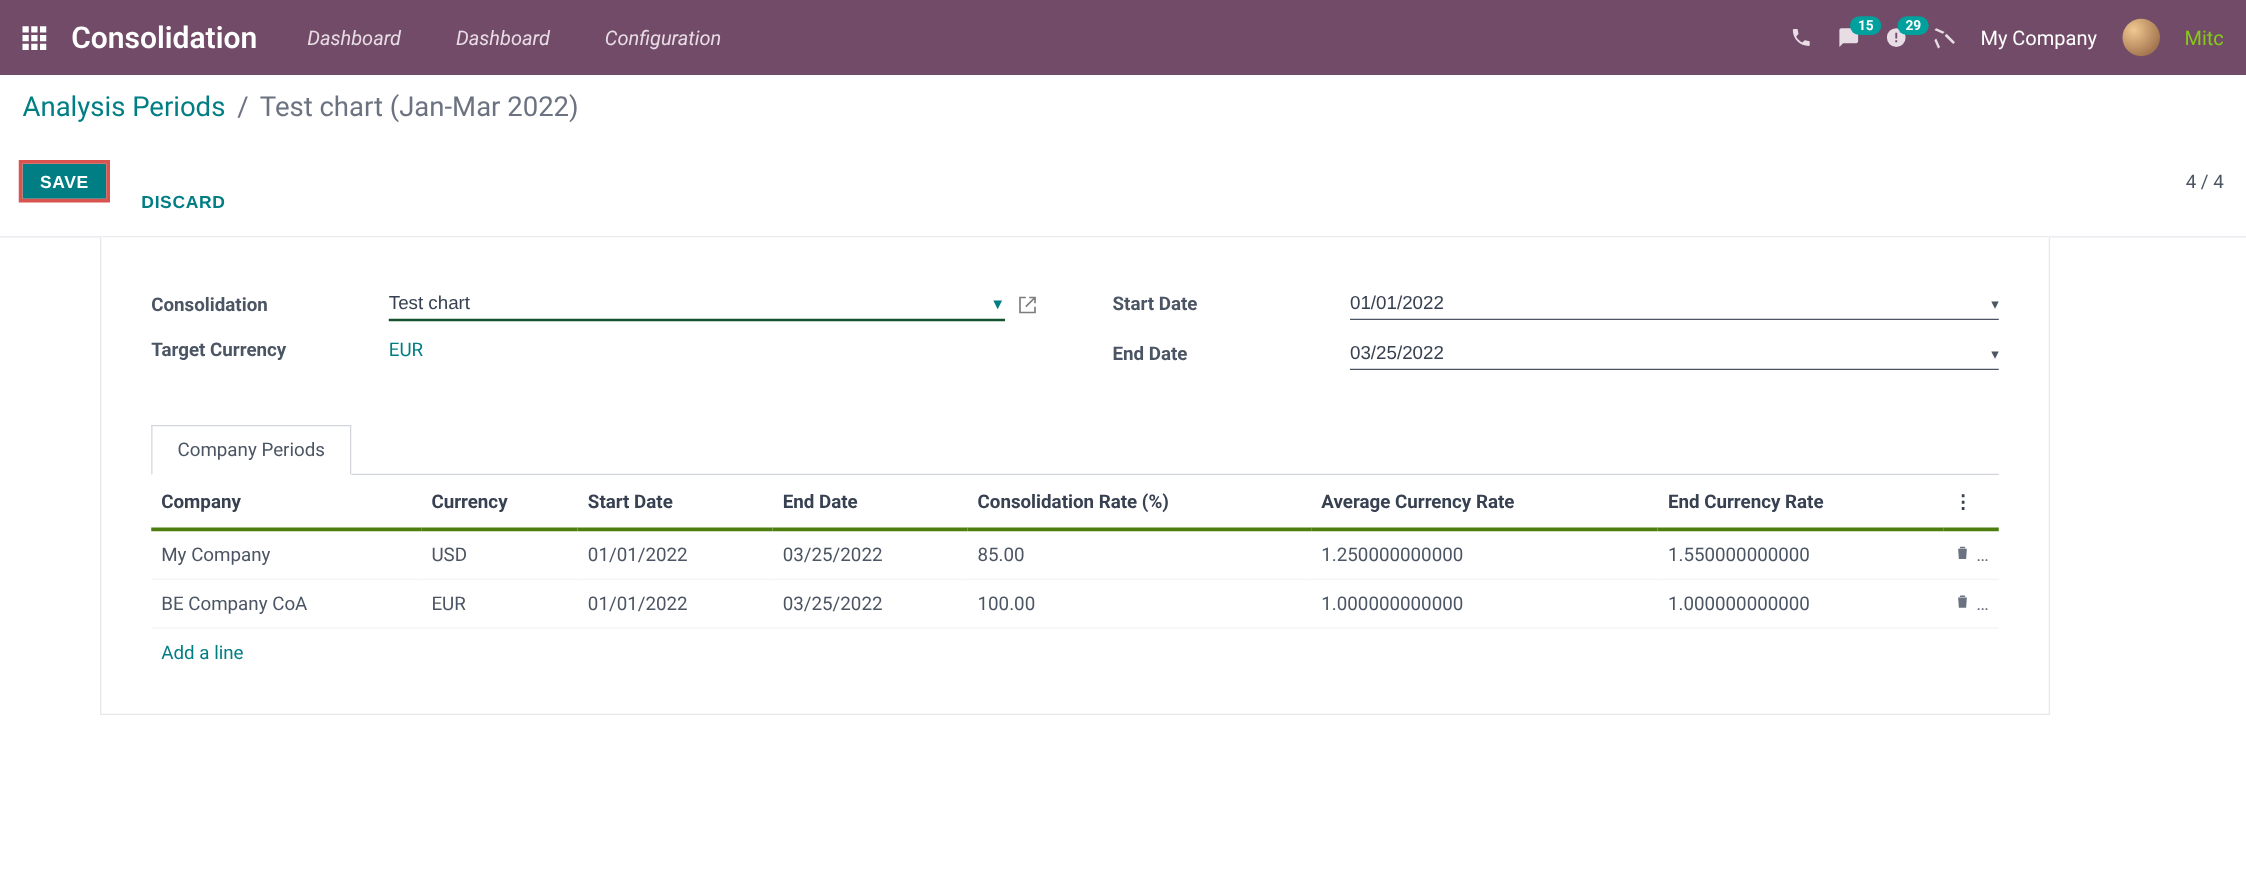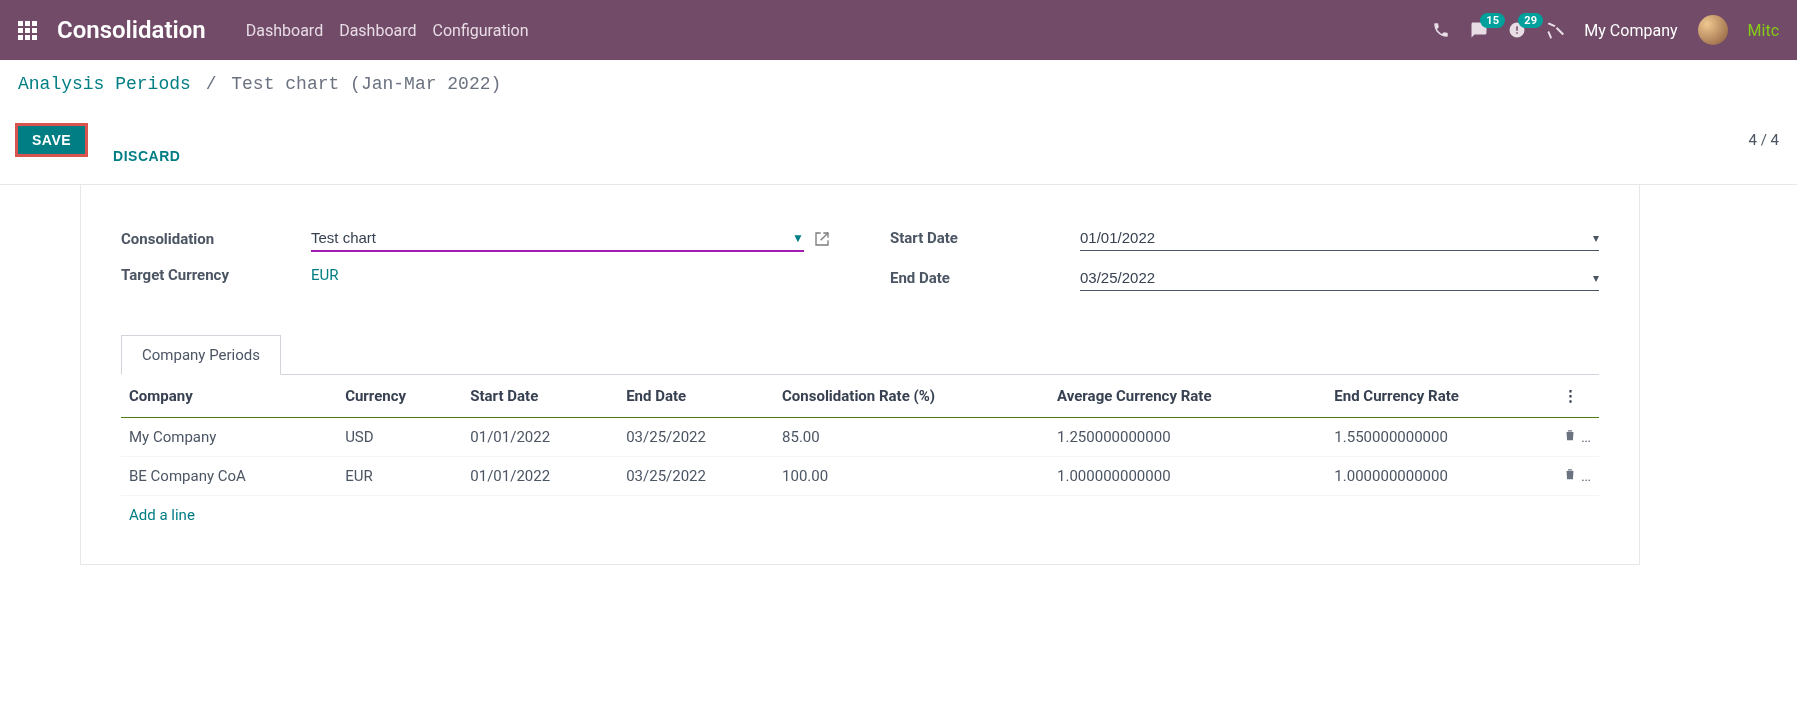--- a/index.html
+++ b/index.html
@@ -3,67 +3,67 @@
 <meta charset="utf-8">
 <style>
 * { box-sizing: border-box; margin: 0; padding: 0; }
 body { font-family: -apple-system, BlinkMacSystemFont, "Segoe UI", Roboto, Helvetica, Arial, sans-serif; font-size: 14px; color: #374151; background: #fff; overflow-x: hidden; }
 
 
 .topnav { background: #714B67; height: 60px; display: flex; align-items: center; padding: 0 18px; color: #fff; }
 .apps-icon { display: grid; grid-template-columns: repeat(3, 5px); grid-template-rows: repeat(3, 5px); gap: 2px; margin-right: 20px; cursor: pointer; }
 .apps-icon span { background: #fff; width: 5px; height: 5px; }
 .brand { font-size: 24px; font-weight: 600; color: #fff; margin-right: 40px; }
-.nav-links { display: flex; gap: 16px; }
+.nav-links { display: flex; gap: 44px; font-style: italic; }
 .nav-links a { color: #e8dce5; text-decoration: none; font-size: 16px; cursor: pointer; }
 .nav-right { margin-left: auto; display: flex; align-items: center; gap: 20px; color: #e8dce5; text-align: center; }
 .nav-icon { position: relative; cursor: pointer; display:flex; align-items:center; }
 .nav-icon svg { width: 18px; height: 18px; fill: #e8dce5; }
 .badge { position: absolute; top: -8px; left: 10px; background: #00a09d; color: #fff; border-radius: 10px; font-size: 11px; font-weight: 700; padding: 1px 6px; }
 .company-name { font-size: 16px; color:#fff; }
 .avatar { width: 30px; height: 30px; border-radius: 50%; background: radial-gradient(circle at 30% 30%, #f0c890, #8a5a3a); }
 .user-name { font-size: 16px; color:#84cc16; }
 
 
 .control-bar { padding: 14px 18px 0 18px; }
-.breadcrumb { font-size: 18px; color: #6b7280; font-family: Liberation Mono, monospace; }
+.breadcrumb { font-size: 22px; color: #6b7280; }
 .breadcrumb a { color: #017e84; text-decoration: none; cursor: pointer; }
 .breadcrumb .sep { color: #6b7280; margin: 0 4px; }
 .actions-row { display: flex; align-items: center; margin-top: 16px; margin-bottom: 14px; }
 .btn-save { background: #017e84; color: #fff; border: none; padding: 6px 14px; font-weight: 700; font-size: 14px; letter-spacing: 0.5px; cursor: pointer; outline: 3px solid #d9534f; outline-offset: 0; }
 .btn-discard { color: #017e84; background: transparent; border: none; padding: 6px 14px; font-weight: 700; font-size: 14px; letter-spacing: 0.5px; cursor: pointer; margin-left: 14px; margin-top: 32px; }
 .pager { margin-left: auto; color: #4b5563; font-size: 15px; }
 
 hr.divider { border: none; border-top: 1px solid #e5e7eb; margin: 0; }
 
 
 .sheet-wrap { padding: 0 0 0 80px; }
 .sheet { background: #fff; border: 1px solid #e5e7eb; border-top: none; padding: 40px 40px 30px 40px; max-width: 1560px; }
 .form-row { display: flex; gap: 60px; }
 .form-col { flex: 1; }
 .field { display: flex; align-items: center; margin-bottom: 14px; }
 .field-label { width: 190px; font-weight: 700; color: #4b5563; font-size: 15px; }
 .field-value { flex: 1; position: relative; }
 .field-input { display: flex; align-items: center; border-bottom: 1px solid #4b5563; padding: 4px 0; }
-.field-input.teal { border-bottom: 2px solid #a21caf; }
+.field-input.teal { border-bottom: 2px solid #14532d; }
 .field-input input { border: none; outline: none; font-size: 15px; color: #374151; background: transparent; flex: 1; }
 .field-input .caret { color: #017e84; font-size: 12px; margin-left: 4px; }
 .field-input .caret-dark { color: #4b5563; font-size: 12px; margin-left: 4px; }
 .ext-link { margin-left: 10px; cursor: pointer; display:inline-flex; }
 .ext-link svg { width: 16px; height: 16px; stroke: #7c7c7c; fill:none; stroke-width:2; }
 .plain-link { color: #017e84; font-size: 15px; cursor:pointer; }
 
 
 .tabs { margin-top: 30px; }
 .tab-list { display: flex; border-bottom: 1px solid #d1d5db; }
 .tab { padding: 10px 20px; border: 1px solid #d1d5db; border-bottom: 1px solid #fff; background: #fff; margin-bottom: -1px; font-size: 15px; color: #4b5563; cursor:pointer; }
 
 
 table.grid { width: 100%; border-collapse: collapse; margin-top: 0; }
-table.grid th { text-align: left; font-weight: 700; color: #374151; padding: 12px 8px; font-size: 15px; border-bottom: 1px solid #4d7c0f; }
+table.grid th { text-align: left; font-weight: 700; color: #374151; padding: 12px 8px; font-size: 15px; border-bottom: 3px solid #4d7c0f; }
 table.grid th.num, table.grid td.num { text-align: left; }
 table.grid td { padding: 10px 8px; font-size: 15px; color: #4b5563; border-bottom: 1px solid #f3f4f6; }
 .row-actions { display: flex; align-items: center; gap: 4px; color: #6b7280; justify-content:flex-end; }
 .row-actions svg { width:14px; height:14px; fill:#6b7280; }
 .kebab-th { width: 30px; text-align:right; color:#6b7280; cursor:pointer; }
 .add-line { color: #017e84; cursor: pointer; padding: 10px 8px; font-size:15px; }
 </style>
 </head>
 <body>
 

